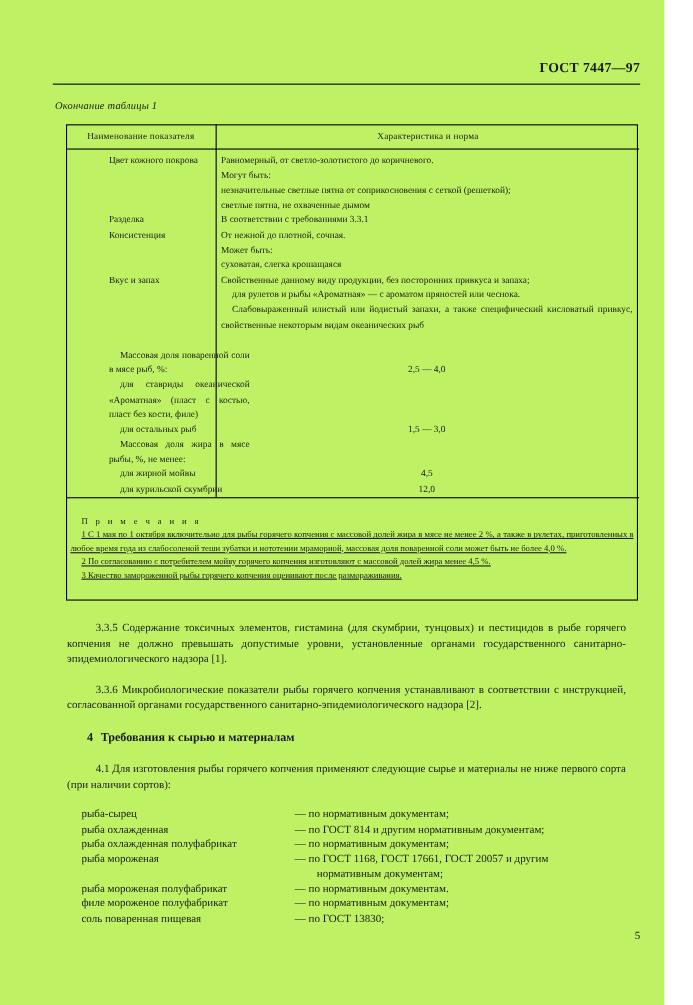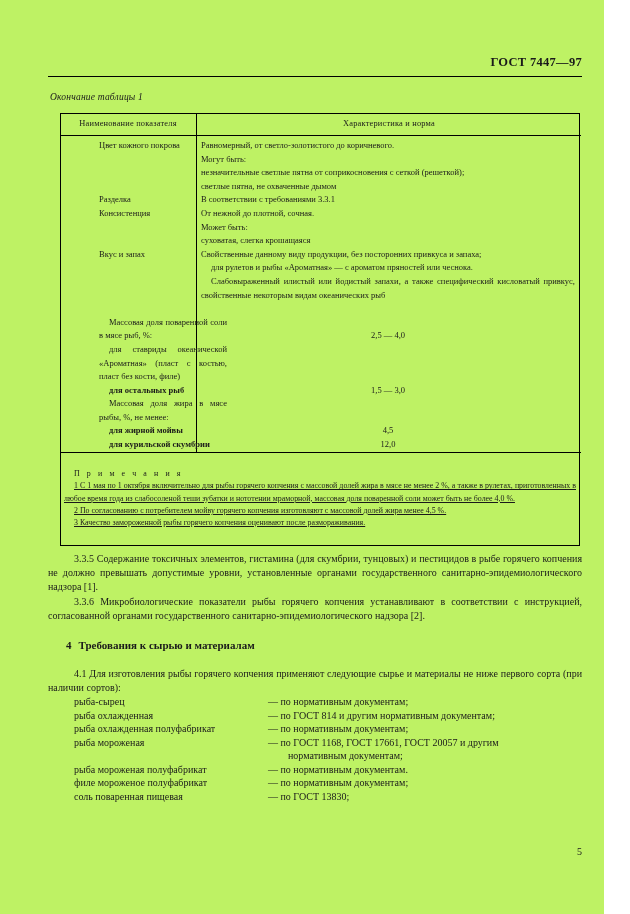--- a/index.html
+++ b/index.html
@@ -118,21 +118,21 @@
     position: absolute;
     left: 201px;
     top: 139px;
     width: 374px;
     font-size: 8.5px;
     line-height: 1.60;
   }
   .tbody-left p, .tbody-right p {
     margin: 0;
   }
-  .ind  { text-indent: 10px; font-weight: bold; }
+  .ind  { text-indent: 10px; }
   .just { text-align: justify; text-align-last: left; }
   .justind { text-align: justify; text-align-last: left; text-indent: 10px; }
   .ctr  { text-align: center; }
   .blank { visibility: hidden; }
 
   
   .notes {
     position: absolute;
     left: 64px;
     top: 456px;
@@ -156,21 +156,21 @@
   
   .body {
     position: absolute;
     left: 48px;
     top: 552px;
     width: 534px;
     font-size: 10px;
     line-height: 1.42;
   }
   .body p {
-    margin: 0;
+    margin: 13px;
     text-align: justify;
     text-align-last: left;
   }
   .body p.first-ind { text-indent: 26px; }
   .body p.noind { text-indent: 0; }
 
   .sec-head {
     margin-top: 15px !important;
     margin-bottom: 13px !important;
     font-size: 11px;

